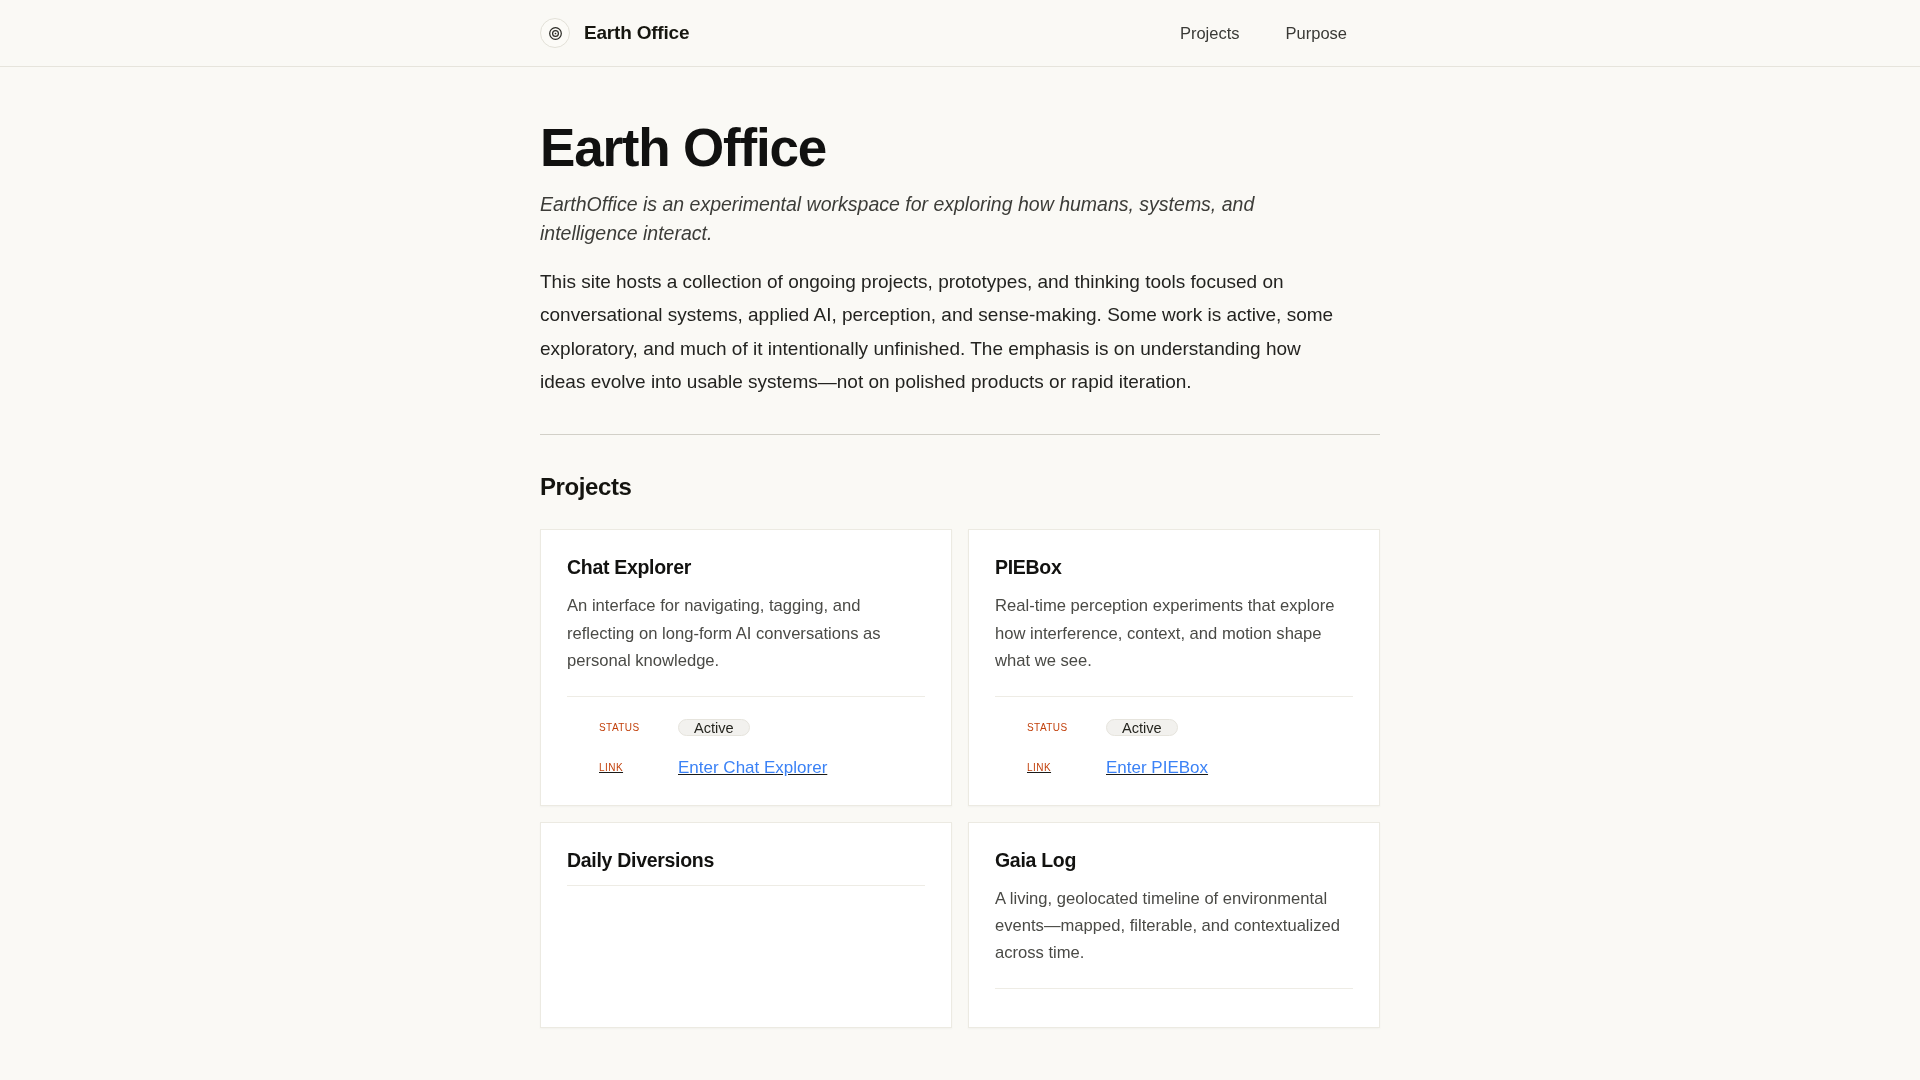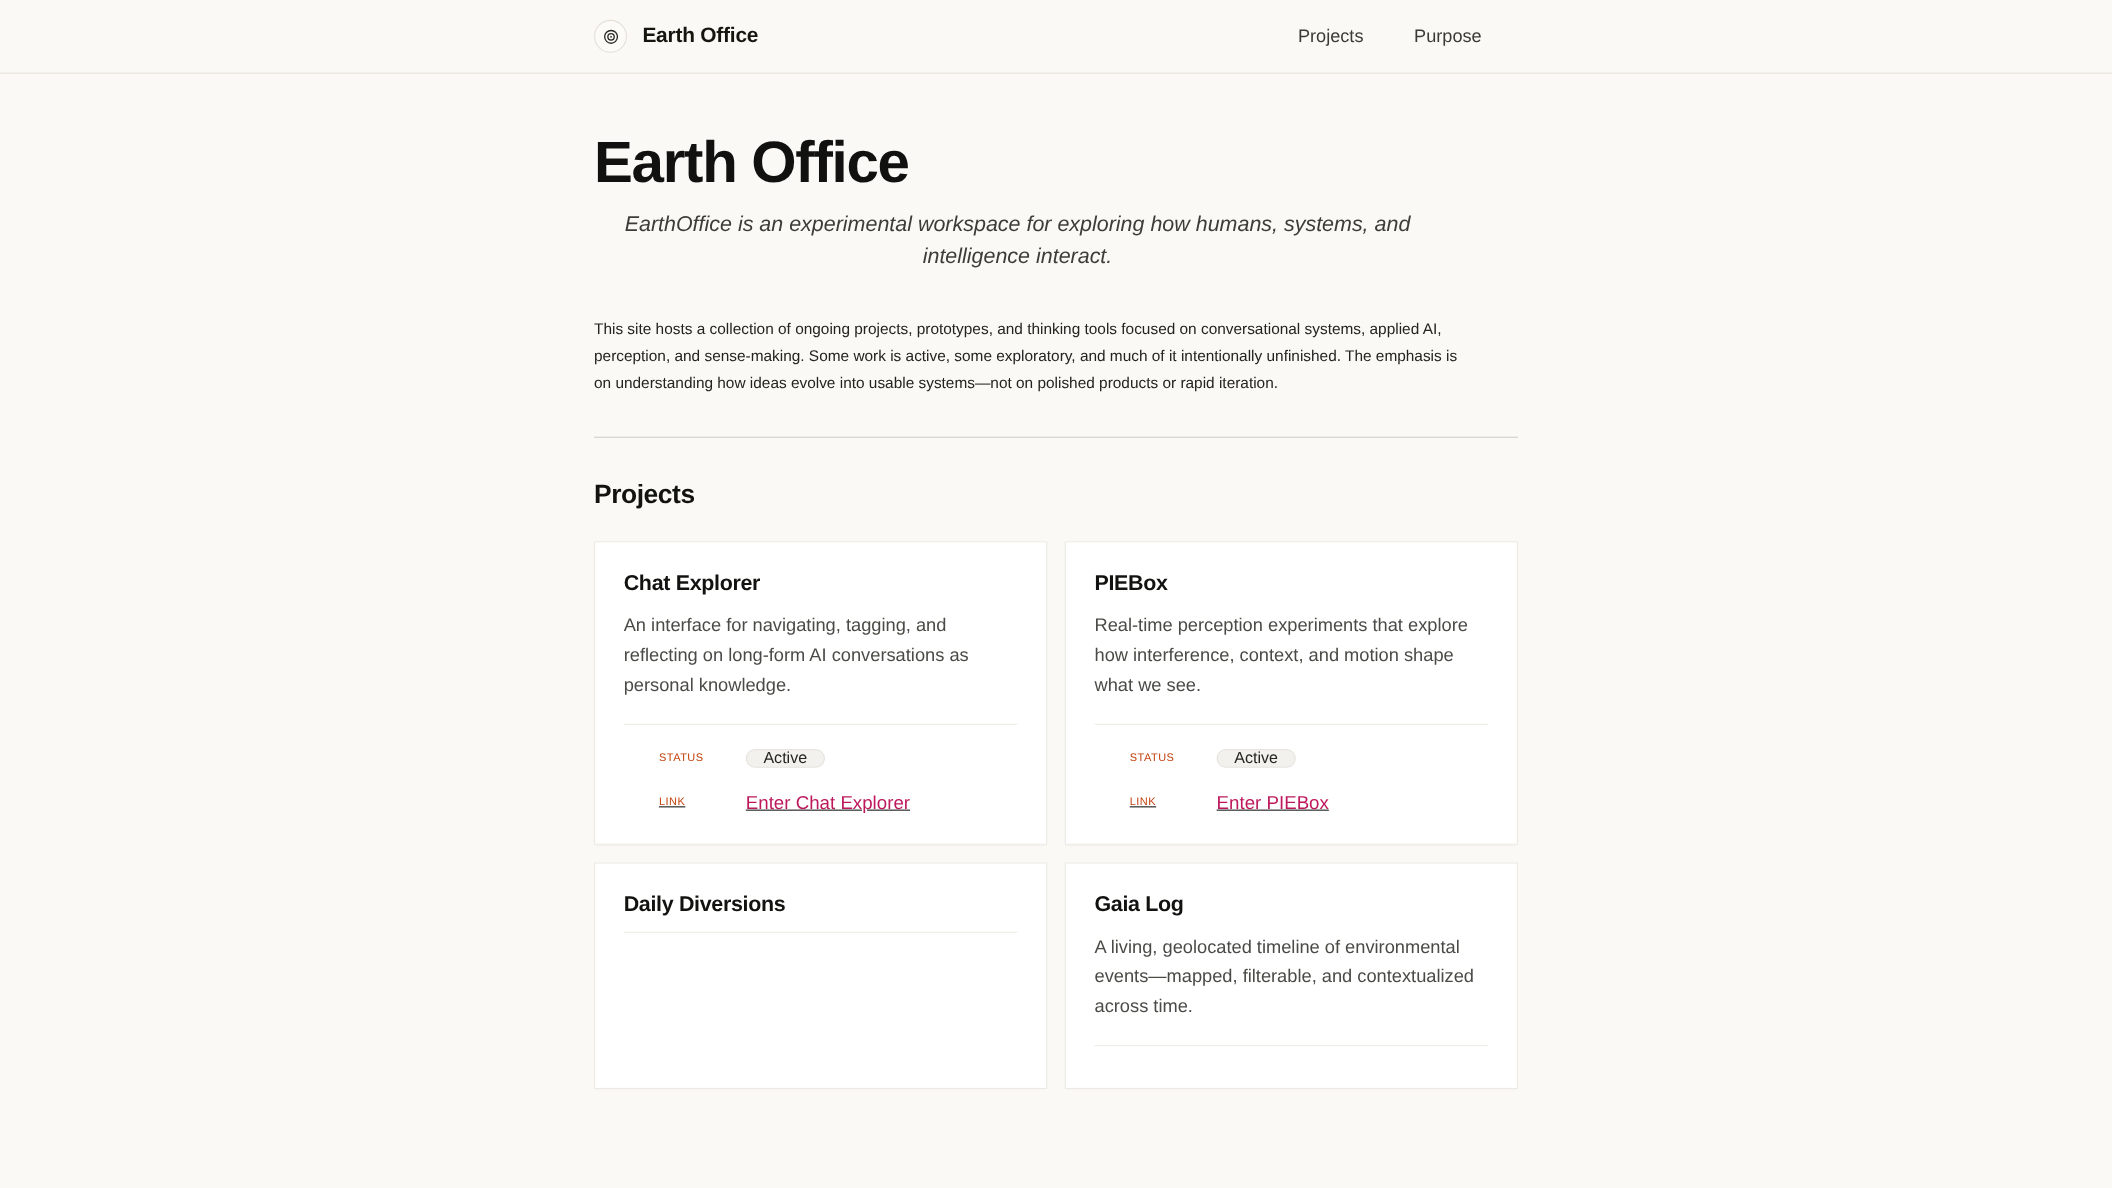--- a/index.html
+++ b/index.html
@@ -92,26 +92,25 @@
     letter-spacing: -1.2px;
     line-height: 1.08;
     color: #111110;
     margin-bottom: 14px;
   }
   .hero-tagline {
     font-size: 19.5px;
     font-style: italic;
     line-height: 1.5;
     color: #3c3c38;
-    margin-bottom: 38px;
+    margin-bottom: 16px;
     max-width: 770px;
-    text-align: center;
   }
   .hero-para {
-    font-size: 14px;
+    font-size: 19px;
     line-height: 1.76;
     color: #232320;
     margin-bottom: 22px;
     max-width: 800px;
   }
   .hero-para:last-child { margin-bottom: 0; }
 
   
   .section-rule {
     border: 0;
@@ -185,21 +184,21 @@
     padding: 0 15px;
     border-radius: 999px;
     background: #f2f1ee;
     border: 1px solid #e6e4dd;
     font-size: 14.6px;
     color: #25251f;
     white-space: nowrap;
   }
   .card-link {
     font-size: 17px;
-    color: #be185d;
+    color: #3b82f6;
     text-decoration: none;
     cursor: pointer;
     white-space: nowrap;
   }
 </style>
 </head>
 <body>
 
 <header class="site-header">
   <div class="header-inner">

